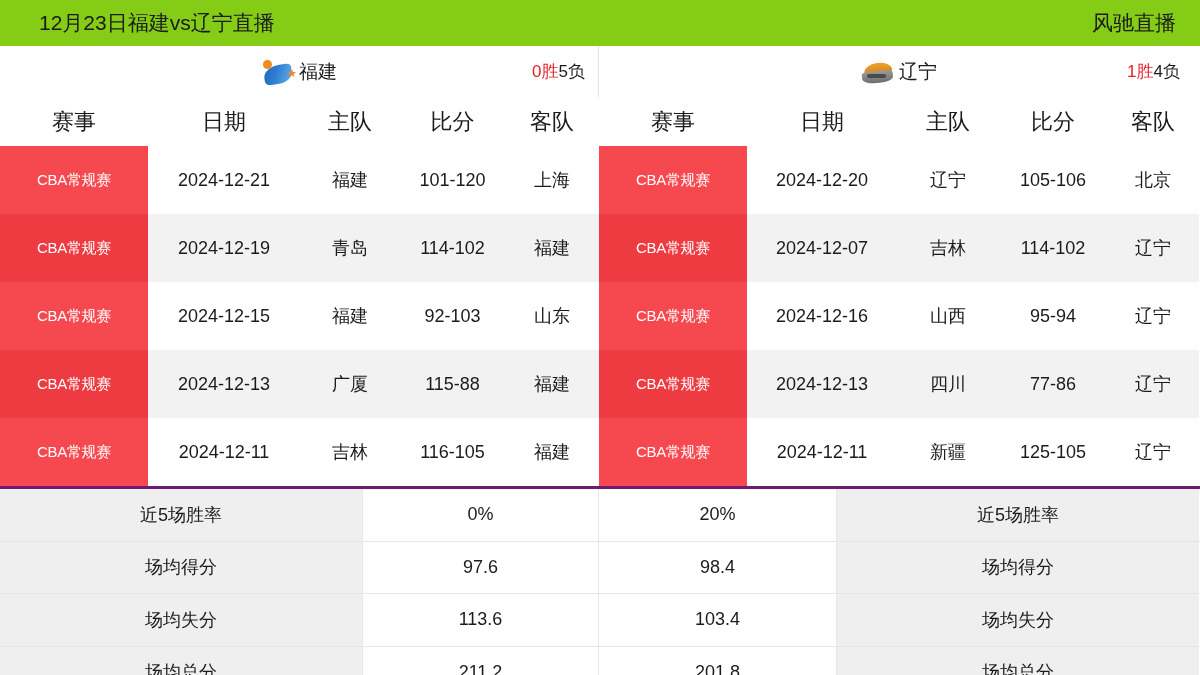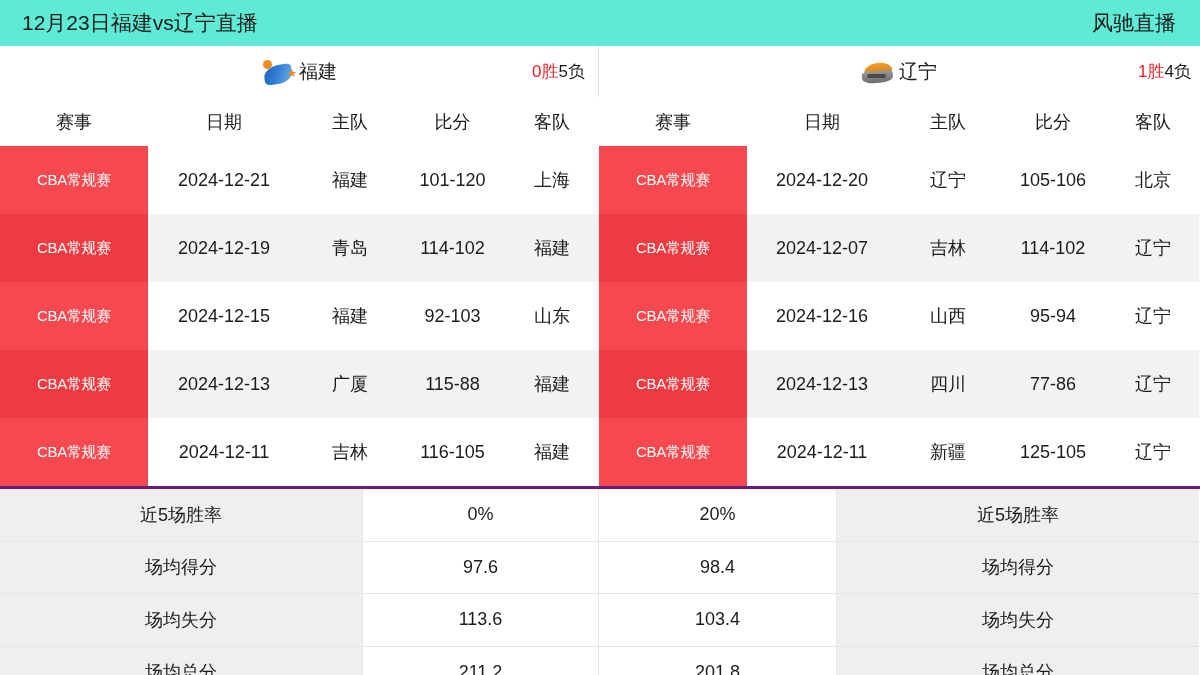--- a/index.html
+++ b/index.html
@@ -10,25 +10,25 @@
     width: 1200px;
     height: 675px;
     background: #d5d5d5;
     font-family: "Liberation Sans", "DejaVu Sans", sans-serif;
     overflow: hidden;
   }
 
   
   .topbar {
     height: 46px;
-    background: #5eead4;
+    background: #84cc16;
     display: flex;
     align-items: center;
     justify-content: space-between;
-    padding: 0 24px 0 22px;
+    padding: 0 24px 0 39px;
     box-sizing: border-box;
   }
   .topbar-title {
     font-size: 21px;
     color: #1b1b1b;
     letter-spacing: 0px;
     white-space: nowrap;
   }
   .topbar-brand {
     font-size: 21px;
@@ -78,31 +78,31 @@
   }
   .record {
     position: absolute;
     right: 10px;
     font-size: 17px;
     color: #1b1b1b;
     white-space: nowrap;
   }
   .record .win { color: #e8202a; }
   .panel.left .record { right: 13px; }
-  .panel.right .record { right: 8px; }
+  .panel.right .record { right: 19px; }
 
   
   .mtable {
     width: 100%;
     border-collapse: collapse;
     table-layout: fixed;
   }
   .mtable th {
     height: 49px;
-    font-size: 18px;
+    font-size: 22px;
     font-weight: normal;
     color: #1b1b1b;
     background: #ffffff;
     text-align: center;
     vertical-align: middle;
     padding: 0;
   }
   .mtable td {
     height: 52px;
     font-size: 18px;

